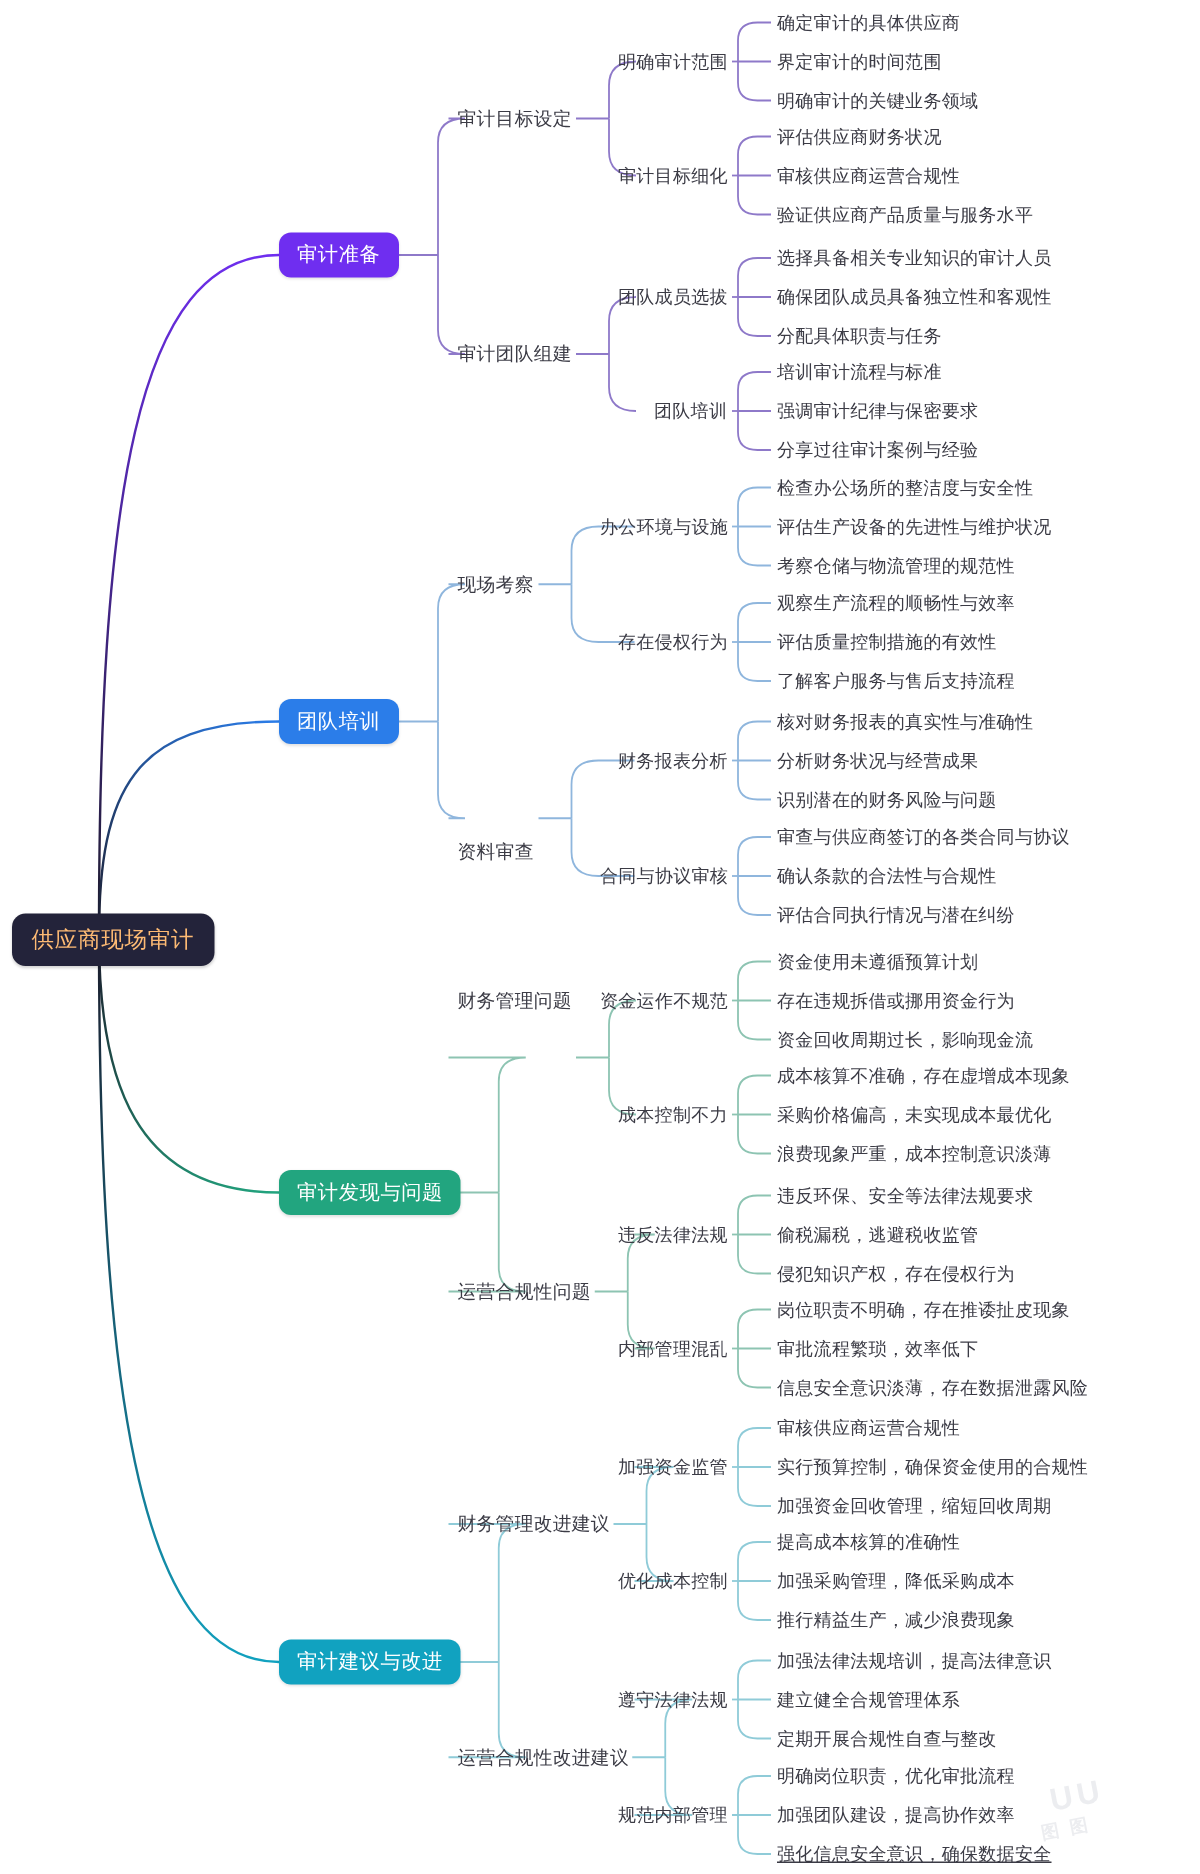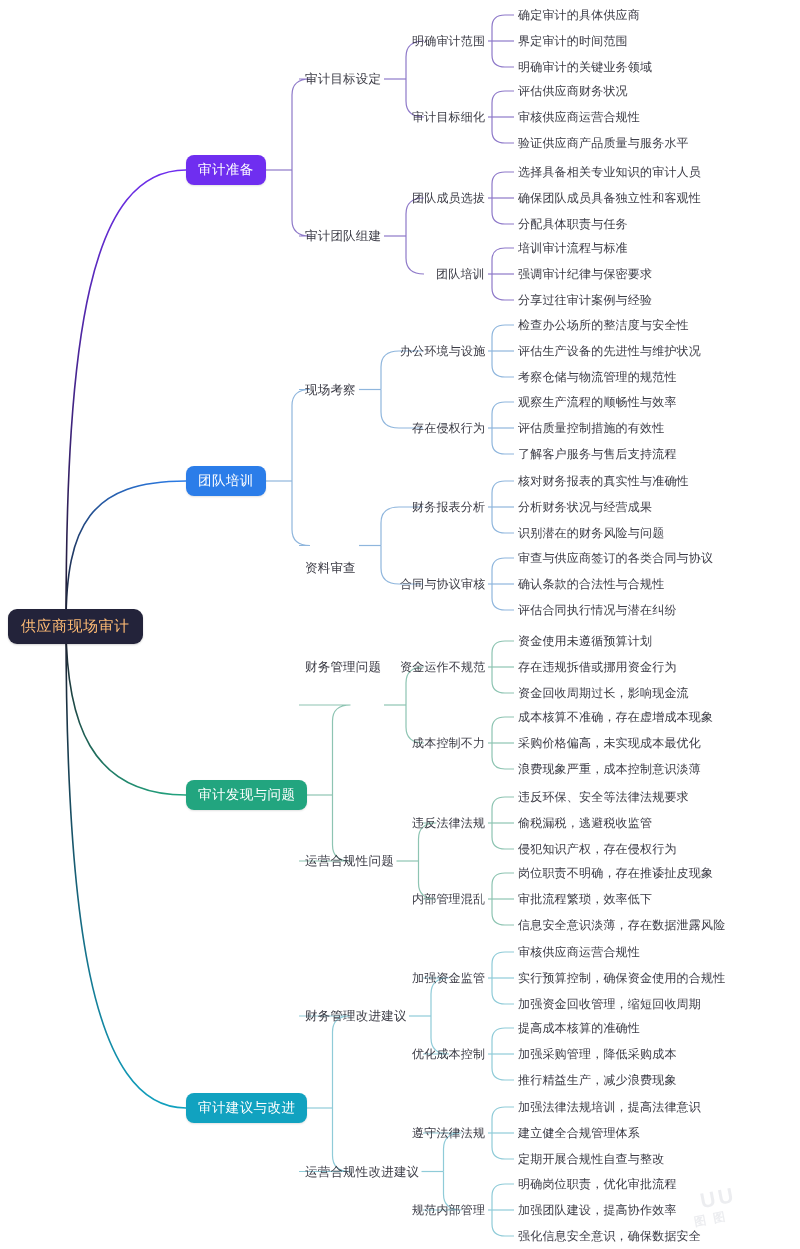--- a/index.html
+++ b/index.html
@@ -252,18 +252,18 @@
       <div class="node lvl3" style="left: 518px; top: 1046px;">加强采购管理，降低采购成本</div>
       <div class="node lvl3" style="left: 518px; top: 1072px;">推行精益生产，减少浪费现象</div>
       <div class="node lvl2" style="left: 305px; top: 1163.5px;">运营合规性改进建议</div>
       <div class="node lvl3" style="left: 412px; top: 1125px;">遵守法律法规</div>
       <div class="node lvl3" style="left: 518px; top: 1099px;">加强法律法规培训，提高法律意识</div>
       <div class="node lvl3" style="left: 518px; top: 1125px;">建立健全合规管理体系</div>
       <div class="node lvl3" style="left: 518px; top: 1151px;">定期开展合规性自查与整改</div>
       <div class="node lvl3" style="left: 412px; top: 1202px;">规范内部管理</div>
       <div class="node lvl3" style="left: 518px; top: 1176px;">明确岗位职责，优化审批流程</div>
       <div class="node lvl3" style="left: 518px; top: 1202px;">加强团队建设，提高协作效率</div>
-      <div class="node lvl3" style="left: 518px; top: 1228px;">强化信息安全意识，确保数据安全</div>
+      <div class="node lvl3" style="left: 518px; top: 1228px; text-decoration: underline;">强化信息安全意识，确保数据安全</div>
       <div class="node root" style="left: 8px; top: 609px; background: rgb(35, 35, 58);">供应商现场审计</div>
     </div>
   <div class="watermark" style="left:700px;top:1186px;">UU</div>
   <div class="watermark small" style="left:694px;top:1211px;">图 图</div>
 </div>
 
 </body></html>

